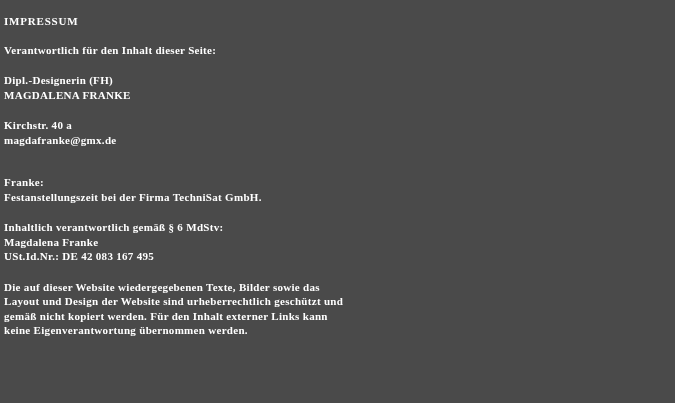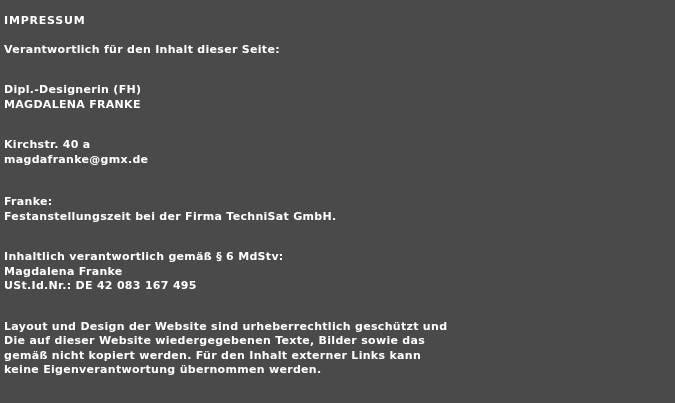--- a/index.html
+++ b/index.html
@@ -13,35 +13,36 @@
     font-family: "DejaVu Sans", sans-serif;
     color: #ffffff;
     overflow: hidden;
   }
   .page {
     position: relative;
     width: 675px;
     height: 403px;
     box-sizing: border-box;
     padding: 14px 0 17px 4px;
+    font-family: Liberation Serif, serif;
   }
   .block {
     font-size: 11px;
     line-height: 14.5px;
     letter-spacing: 0.3px;
     font-weight: bold;
     color: #ffffff;
   }
   .heading {
     font-size: 11px;
     letter-spacing: 0.8px;
     font-weight: bold;
     margin-bottom: 14px;
   }
-  .gap-lg { margin-top: 26px; }
+  .gap-lg { margin-top: 16px; }
   .gap-xl { margin-top: 28px; }
   .line { display: block; white-space: pre; }
 </style>
 </head>
 <body style="background: rgb(74, 74, 74); color: rgb(255, 255, 255);">
 
 <div class="page">
 
   <div class="block heading">IMPRESSUM</div>
 
@@ -64,19 +65,19 @@
     <span class="line">Festanstellungszeit bei der Firma TechniSat GmbH.</span>
   </div>
 
   <div class="block gap-lg">
     <span class="line">Inhaltlich verantwortlich gemäß § 6 MdStv:</span>
     <span class="line">Magdalena Franke</span>
     <span class="line">USt.Id.Nr.: DE 42 083 167 495</span>
   </div>
 
   <div class="block gap-lg">
+    <span class="line">Die auf dieser Website wiedergegebenen Texte, Bilder sowie das</span>
     <span class="line">Layout und Design der Website sind urheberrechtlich geschützt und</span>
-    <span class="line">Die auf dieser Website wiedergegebenen Texte, Bilder sowie das</span>
     <span class="line">gemäß nicht kopiert werden. Für den Inhalt externer Links kann</span>
     <span class="line">keine Eigenverantwortung übernommen werden.</span>
   </div>
 
 </div>
 
 </body></html>

